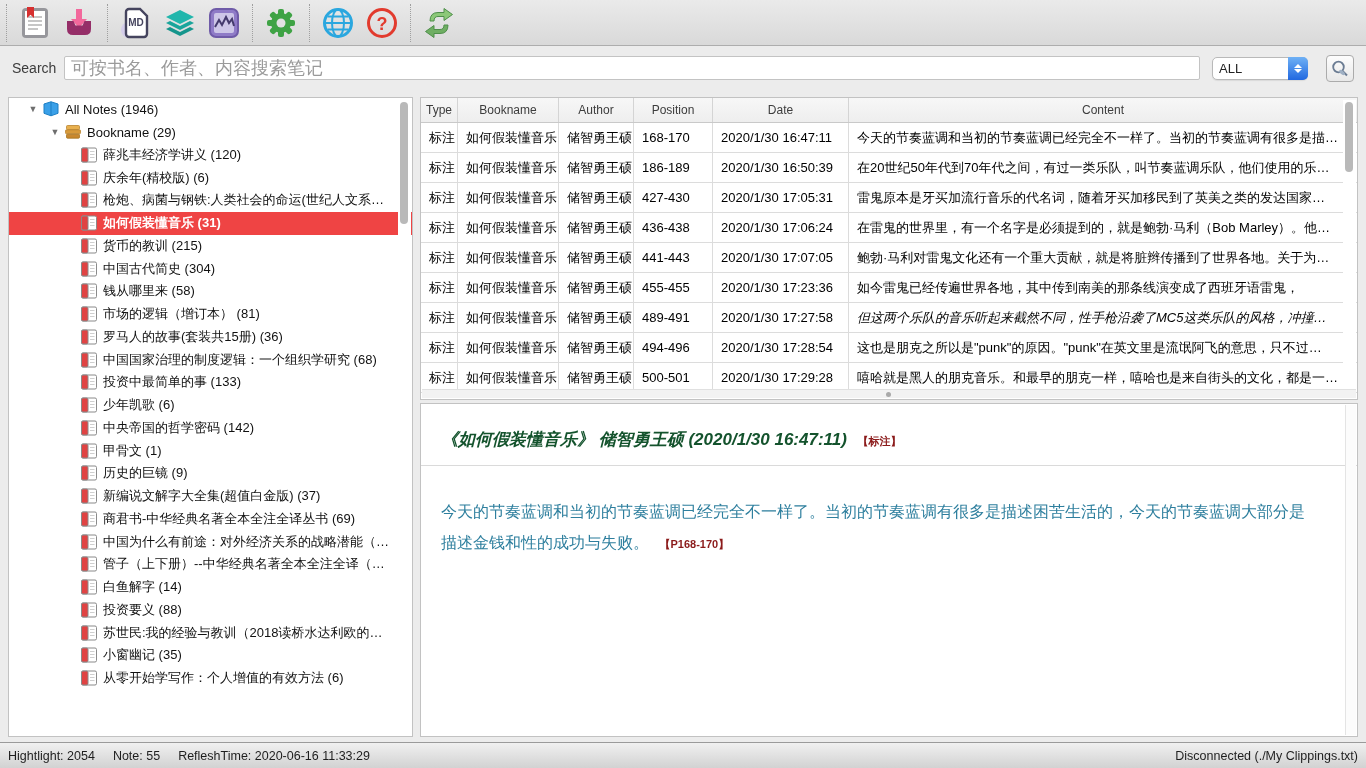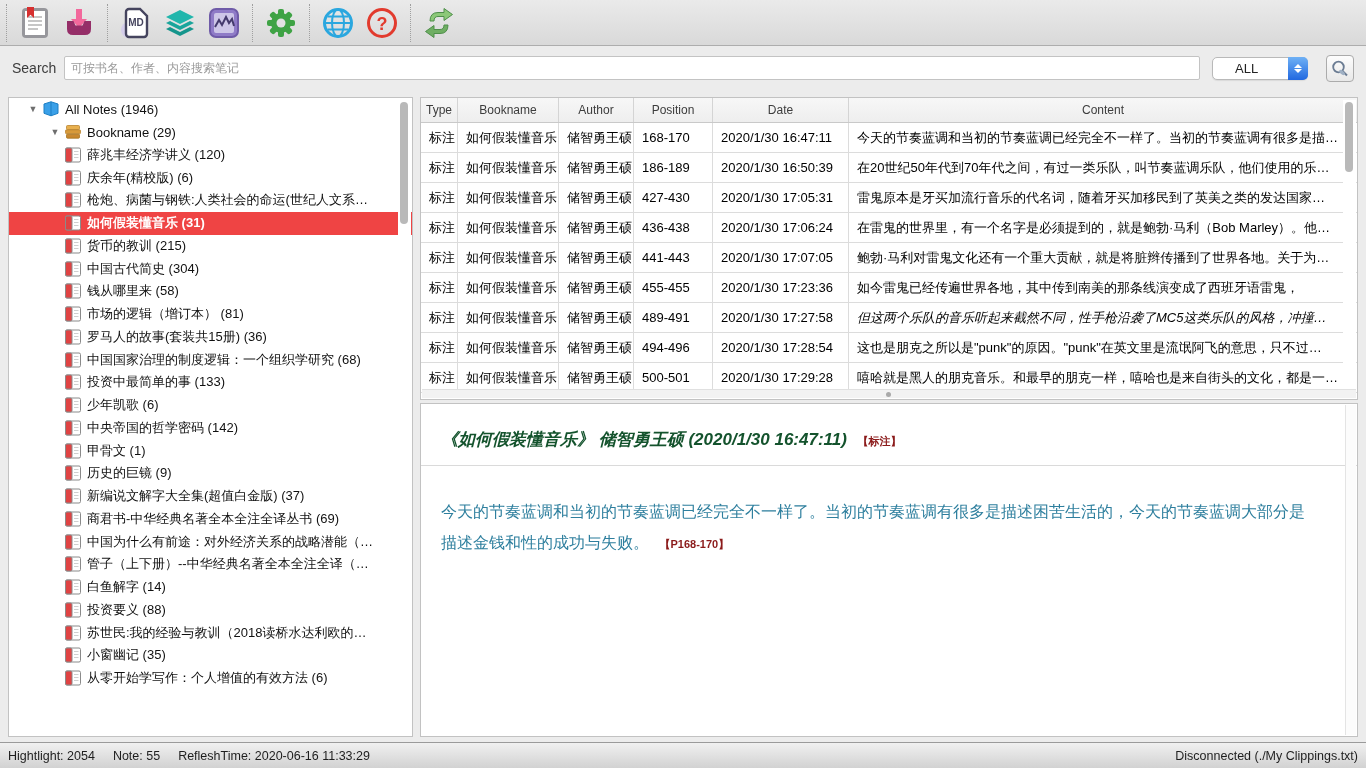--- a/index.html
+++ b/index.html
@@ -16,30 +16,30 @@
   .tool-btn { width:32px; height:32px; display:flex; align-items:center; justify-content:center; }
   .tool-btn svg { width:32px; height:32px; }
   .tsep { width:1px; height:38px; border-left:1px dotted #9f9f9f; }
 
   
   .search-row { position:absolute; left:0; top:46px; width:1082px; height:44px; }
   .search-label { position:absolute; left:12px; top:14px; font-size:14px; color:#3c3c3c; }
   .search-input {
     position:absolute; left:64px; top:10px; width:1136px; height:24px;
     border:1px solid #c3c3c3; border-radius:2px; background:#fff;
-    font-size:12px; padding:0 6px; color:#222; font-family:inherit;
+    font-size:18px; padding:0 6px; color:#222; font-family:inherit;
   }
   .search-input::placeholder { color:#9a9a9a; }
   .scope-select {
     position:absolute; left:1212px; top:11px; width:96px; height:23px;
     background:#fff; border:1px solid #b9b9b9; border-radius:5px;
     display:flex; align-items:center; font-size:13px; color:#222;
     box-shadow:0 1px 1px rgba(0,0,0,.08);
   }
-  .scope-select .scope-text { flex:1; padding-left:22px; }
+  .scope-select .scope-text { flex:1; padding-left:6px; }
   .scope-select .stepper {
     width:20px; height:23px; margin:-1px; border-radius:0 5px 5px 0;
     background:linear-gradient(#6fb1f5,#2168e0);
     display:flex; flex-direction:column; align-items:center; justify-content:center; gap:1px;
   }
   .stepper .chv { width:0; height:0; border-left:4px solid transparent; border-right:4px solid transparent; }
   .chv.up { border-bottom:4px solid #fff; }
   .chv.dn { border-top:4px solid #fff; }
   .search-btn {
     position:absolute; left:1326px; top:9px; width:28px; height:27px;
@@ -52,21 +52,21 @@
 
   
   .sidebar { left:8px; top:97px; width:405px; height:640px; overflow:hidden; }
   .tree-row { height:22.75px; display:flex; align-items:center; white-space:nowrap; font-size:13px; color:#111; cursor:default; }
   .tree-row .twist { width:12px; font-size:9px; color:#6e6e6e; text-align:center; flex:0 0 12px; }
   .tree-row .tree-icon { width:18px; height:16px; margin:0 5px 0 3px; flex:0 0 18px; }
   .tree-icon svg { width:18px; height:16px; display:block; }
   .tree-row .tree-label { overflow:hidden; text-overflow:clip; }
   .lvl0 { padding-left:18px; }
   .lvl1 { padding-left:40px; }
-  .lvl2 { padding-left:52px; }
+  .lvl2 { padding-left:68px; }
   .tree-row.selected { background:#ef4444; color:#fff; font-weight:bold; }
 
   .vscroll-track { position:absolute; top:1px; bottom:1px; width:13px; background:#fff; }
   .sidebar .vscroll-track { right:1px; }
   .vscroll-thumb { position:absolute; left:2px; width:8px; border-radius:4px; background:#b9b9b9; }
 
   
   .table-pane { left:420px; top:97px; width:938px; height:303px; overflow:hidden; }
   .thead { display:flex; height:25px; background:linear-gradient(#f7f7f7,#eee); border-bottom:1px solid #c9c9c9; }
   .thead .hc {

